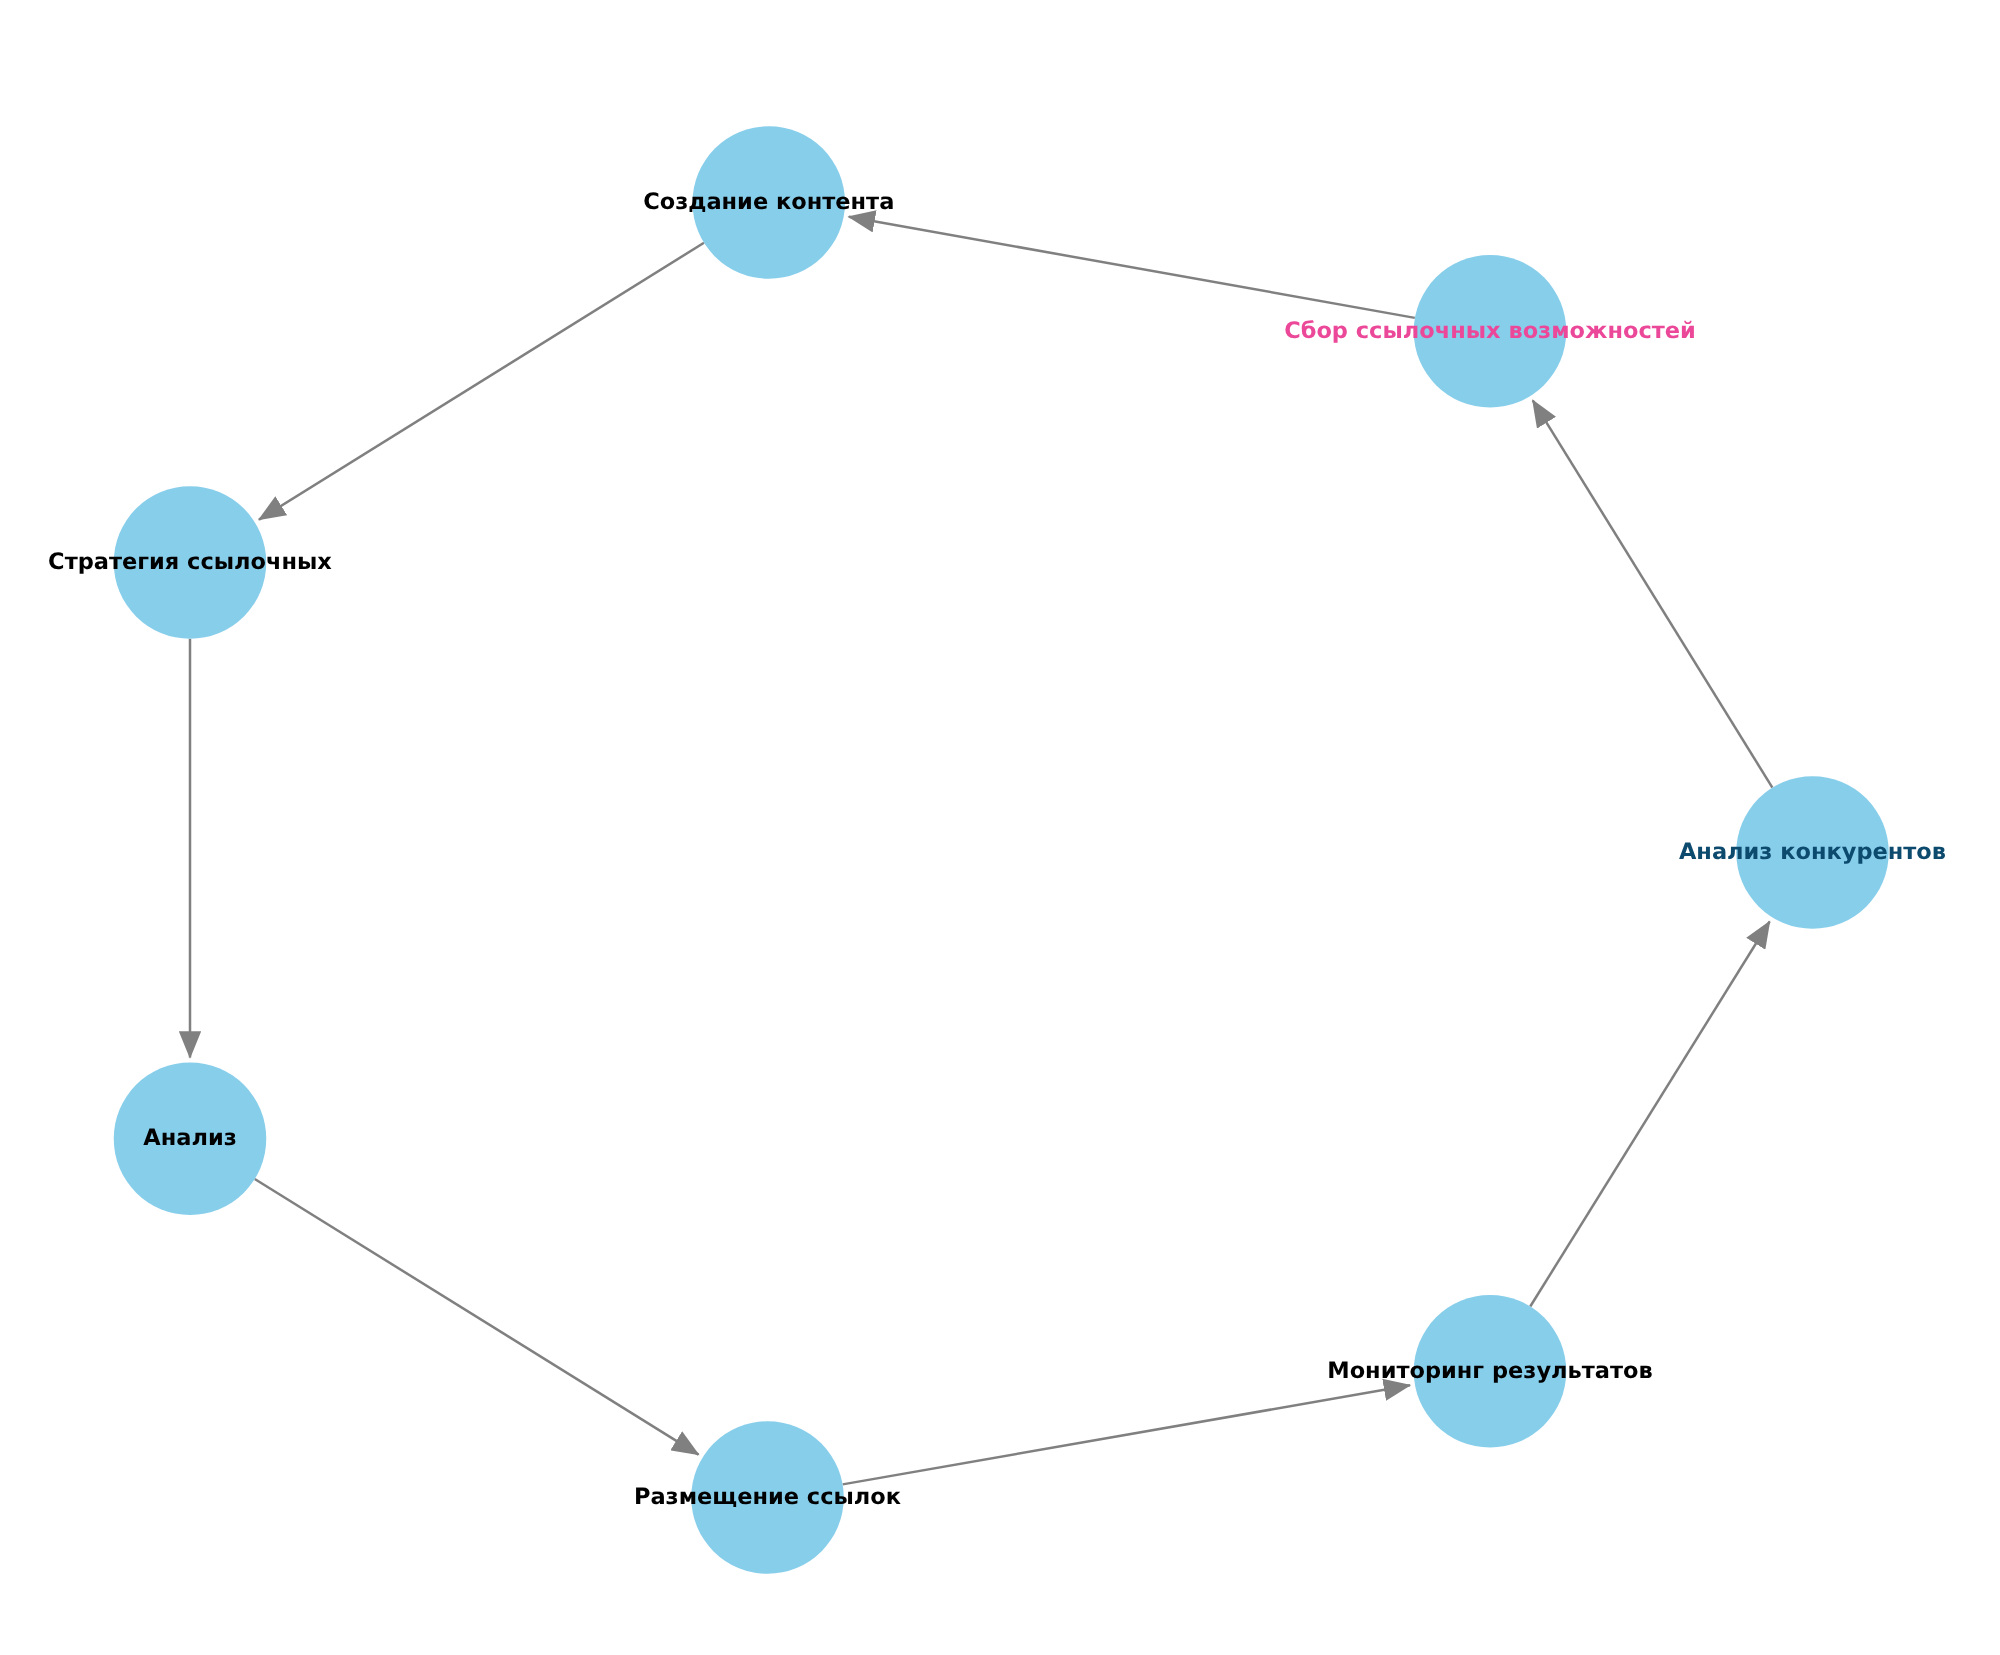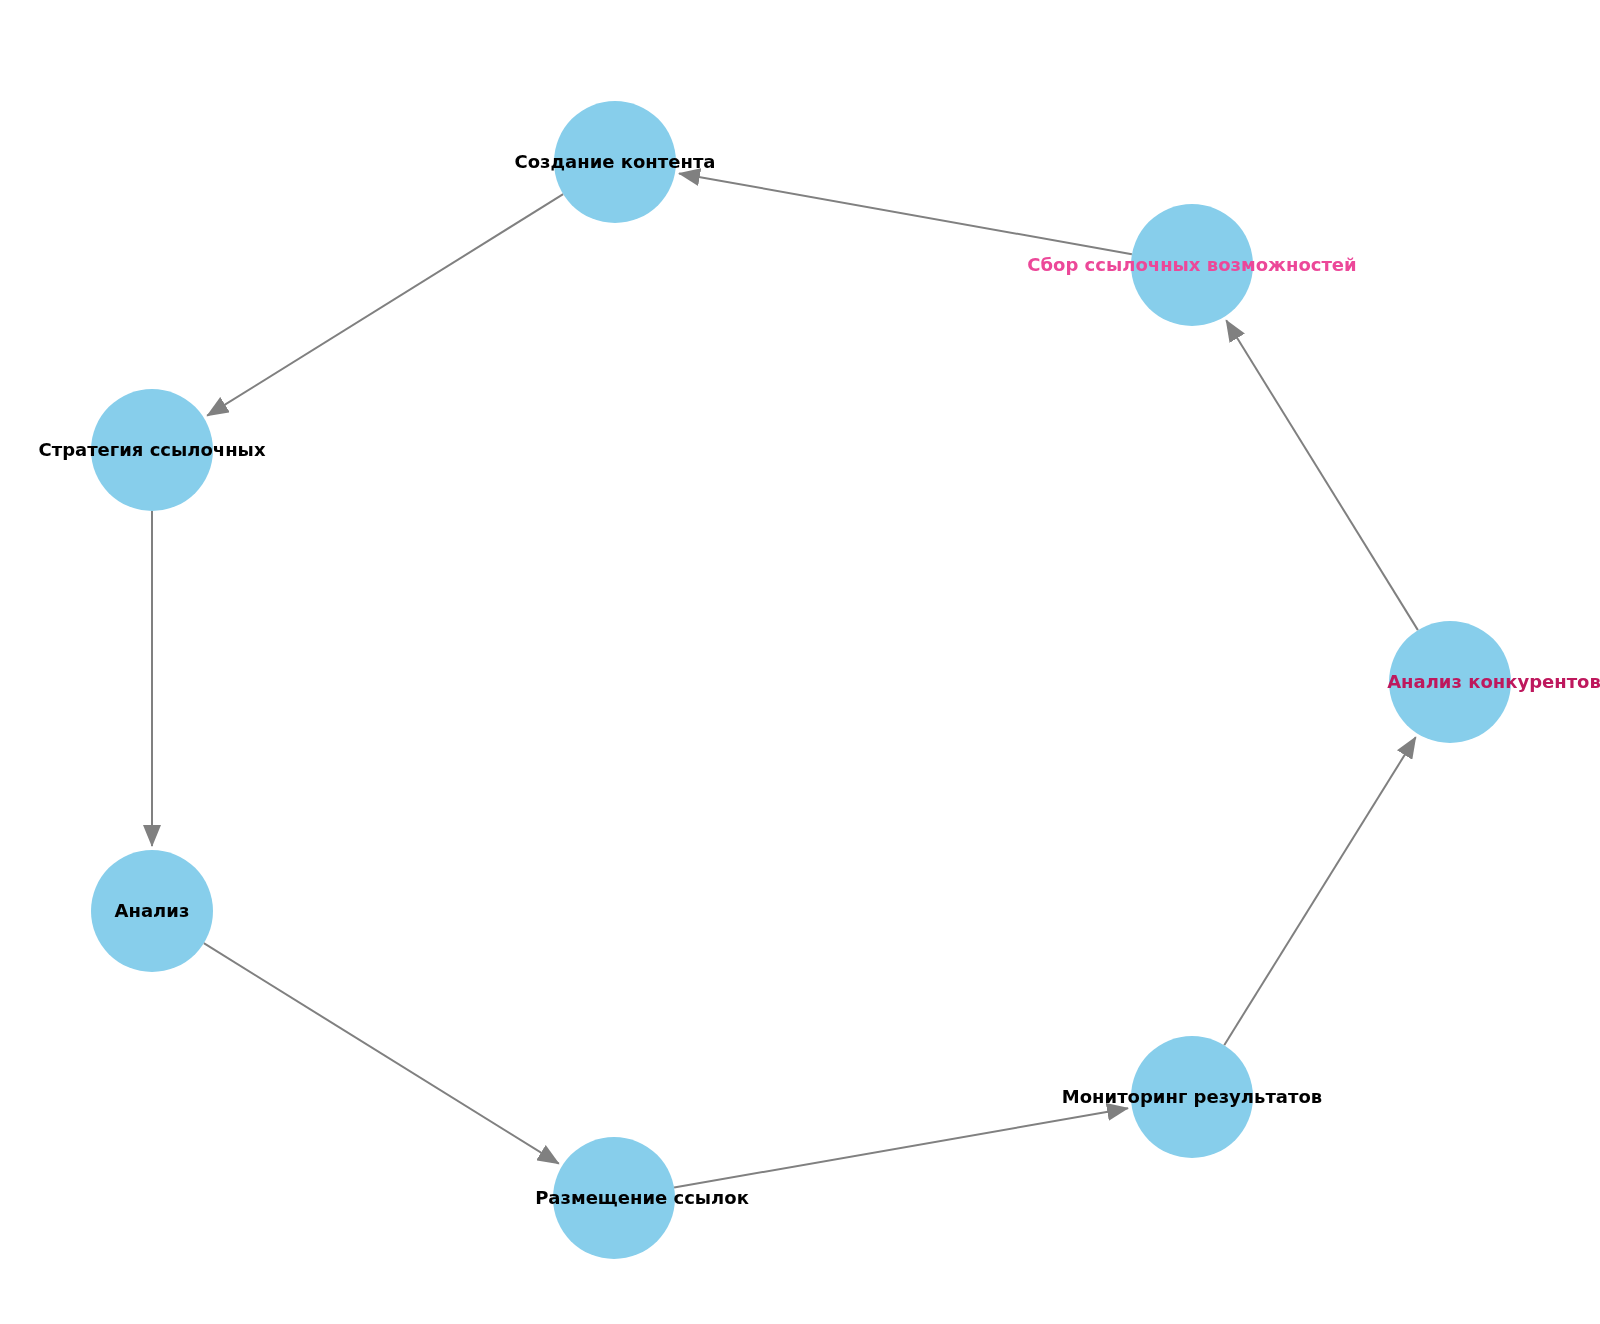--- a/index.html
+++ b/index.html
@@ -65,24 +65,24 @@
         <line x1="1131.9" y1="254.3" x2="679.0" y2="173.4" stroke="#808080" stroke-width="2" marker-end="url(#arrowhead)"></line>
       </g>
   </svg>
 
   <div id="node-layer">
       <div class="node-circle" style="left: 554px; top: 101px; width: 122px; height: 122px; background: rgb(135, 206, 235);"></div>
       <div class="node-label" style="left: 615px; top: 162px; color: rgb(0, 0, 0);">Создание контента</div>
       <div class="node-circle" style="left: 1131px; top: 204px; width: 122px; height: 122px; background: rgb(135, 206, 235);"></div>
       <div class="node-label" style="left: 1192px; top: 265px; color: #ec4899;">Сбор ссылочных возможностей</div>
       <div class="node-circle" style="left: 1389px; top: 621px; width: 122px; height: 122px; background: rgb(135, 206, 235);"></div>
-      <div class="node-label" style="left: 1450px; top: 682px; color: #be185d; margin-left: 44px;">Анализ конкурентов</div>
+      <div class="node-label" style="left: 1450px; top: 682px; color: #0c4a6e;">Анализ конкурентов</div>
       <div class="node-circle" style="left: 1131px; top: 1036px; width: 122px; height: 122px; background: rgb(135, 206, 235);"></div>
       <div class="node-label" style="left: 1192px; top: 1097px; color: rgb(0, 0, 0);">Мониторинг результатов</div>
       <div class="node-circle" style="left: 553px; top: 1137px; width: 122px; height: 122px; background: rgb(135, 206, 235);"></div>
-      <div class="node-label" style="left: 614px; top: 1198px; color: rgb(0, 0, 0); margin-left: 28px;">Размещение ссылок</div>
+      <div class="node-label" style="left: 614px; top: 1198px; color: rgb(0, 0, 0);">Размещение ссылок</div>
       <div class="node-circle" style="left: 91px; top: 850px; width: 122px; height: 122px; background: rgb(135, 206, 235);"></div>
       <div class="node-label" style="left: 152px; top: 911px; color: rgb(0, 0, 0);">Анализ</div>
       <div class="node-circle" style="left: 91px; top: 389px; width: 122px; height: 122px; background: rgb(135, 206, 235);"></div>
       <div class="node-label" style="left: 152px; top: 450px; color: rgb(0, 0, 0);">Стратегия ссылочных</div>
     </div>
 
 </div>
 
 </body></html>

